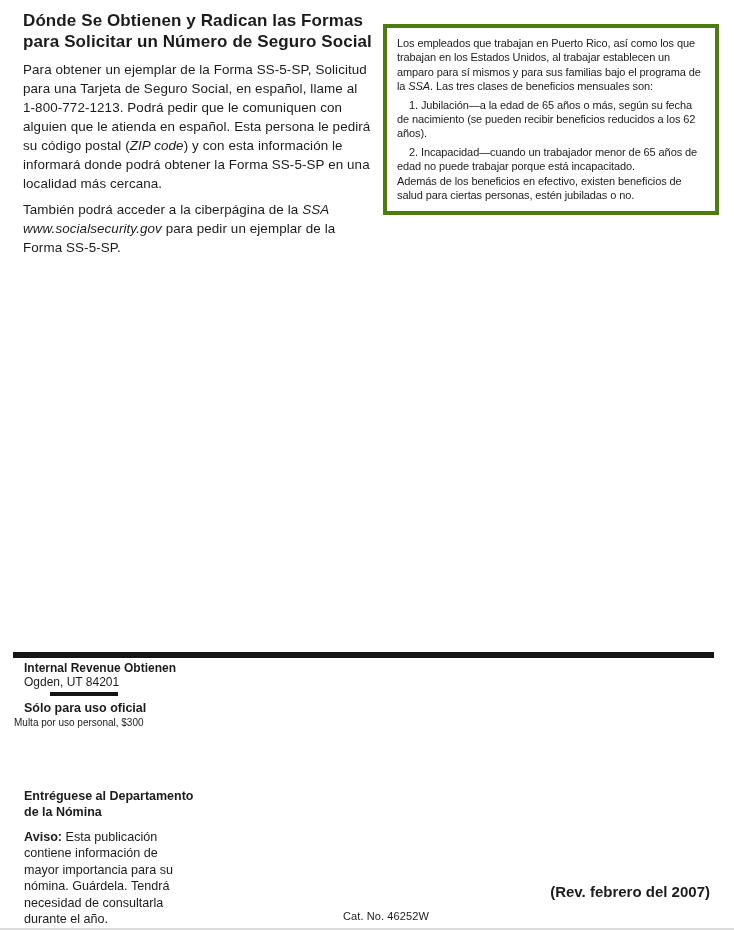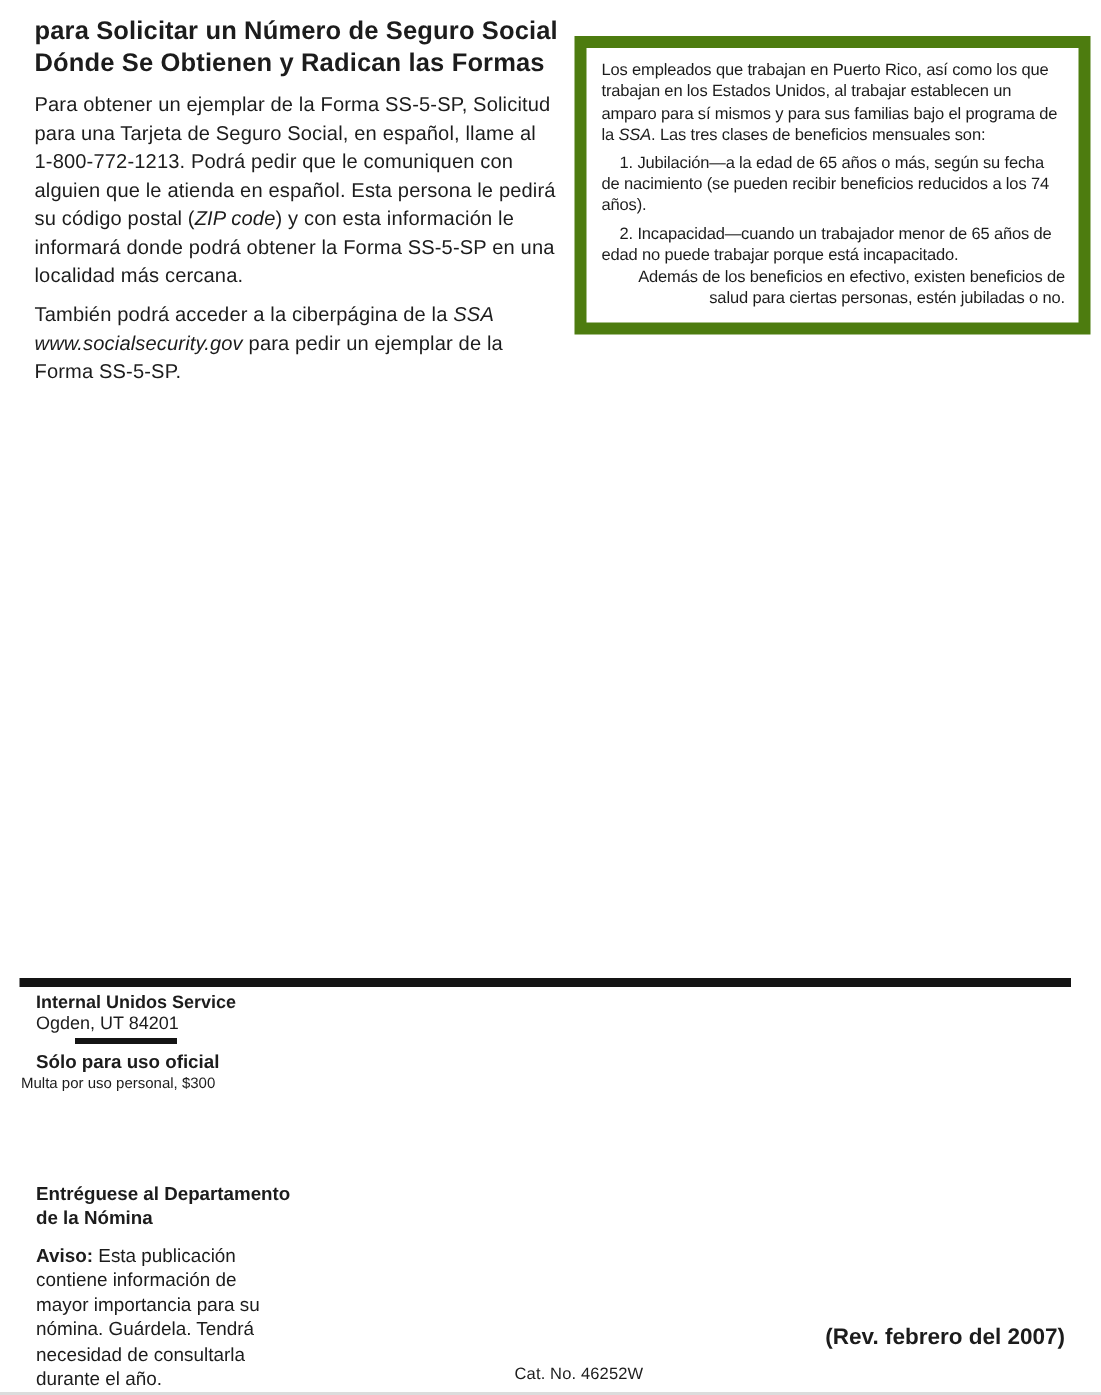--- a/index.html
+++ b/index.html
@@ -35,29 +35,29 @@
     letter-spacing: 0.1px;
   }
   .it { font-style: italic; }
 
   
   .benefits-box {
     position: absolute;
     left: 383px;
     top: 24px;
     width: 309px;
-    border: 8px solid #4d7c0f;
+    border: 4px solid #4d7c0f;
     padding: 8px 9px 9px 10px;
     font-size: 11px;
     line-height: 14.4px;
     letter-spacing: -0.1px;
   }
   .benefits-box p { margin: 0; }
   .benefits-box .bx-item { margin-top: 4px; text-indent: 12px; }
-  .benefits-box .bx-outro { margin-top: 0; text-align: right; }
+  .benefits-box .bx-outro { margin-top: 0; }
 
   
   .divider-bar {
     position: absolute;
     left: 13px;
     top: 652px;
     width: 701px;
     height: 6px;
     background: #141414;
   }
@@ -108,38 +108,38 @@
     background: #dcdcdc;
   }
 </style>
 </head>
 <body>
 
 <div class="page">
 
   <div class="article">
     <h1>
+      <div>Dónde Se Obtienen y Radican las Formas</div>
       <div>para Solicitar un Número de Seguro Social</div>
-      <div>Dónde Se Obtienen y Radican las Formas</div>
     </h1>
     <p><span>Para obtener un ejemplar de la Forma SS-5-SP, Solicitud para una Tarjeta de Seguro Social, en español, llame al 1-800-772-1213. Podrá pedir que le comuniquen con alguien que le atienda en español. Esta persona le pedirá su código postal (</span><span class="it">ZIP code</span><span>) y con esta información le informará donde podrá obtener la Forma SS-5-SP en una localidad más cercana.</span></p>
     <p><span>También podrá acceder a la ciberpágina de la </span><span class="it">SSA www.socialsecurity.gov</span><span> para pedir un ejemplar de la Forma SS-5-SP.</span></p>
   </div>
 
   <div class="benefits-box">
     <p class="bx-intro"><span>Los empleados que trabajan en Puerto Rico, así como los que trabajan en los Estados Unidos, al trabajar establecen un amparo para sí mismos y para sus familias bajo el programa de la </span><span class="it">SSA</span><span>. Las tres clases de beneficios mensuales son:</span></p>
-    <p class="bx-item">1. Jubilación—a la edad de 65 años o más, según su fecha de nacimiento (se pueden recibir beneficios reducidos a los 74 años).</p>
+    <p class="bx-item">1. Jubilación—a la edad de 65 años o más, según su fecha de nacimiento (se pueden recibir beneficios reducidos a los 62 años).</p>
     <p class="bx-item">2. Incapacidad—cuando un trabajador menor de 65 años de edad no puede trabajar porque está incapacitado.</p>
     <p class="bx-outro">Además de los beneficios en efectivo, existen beneficios de salud para ciertas personas, estén jubiladas o no.</p>
   </div>
 
   <div class="divider-bar"></div>
 
   <div class="mailing">
-    <div class="svc">Internal Unidos Service</div>
+    <div class="svc">Internal Revenue Obtienen</div>
     <div>Ogden, UT 84201</div>
   </div>
   <div class="short-rule"></div>
   <div class="official">Sólo para uso oficial</div>
   <div class="penalty">Multa por uso personal, $300</div>
 
   <div class="payroll">
     <div class="deliver">
       <div>Entréguese al Departamento</div>
       <div>de la Nómina</div>

